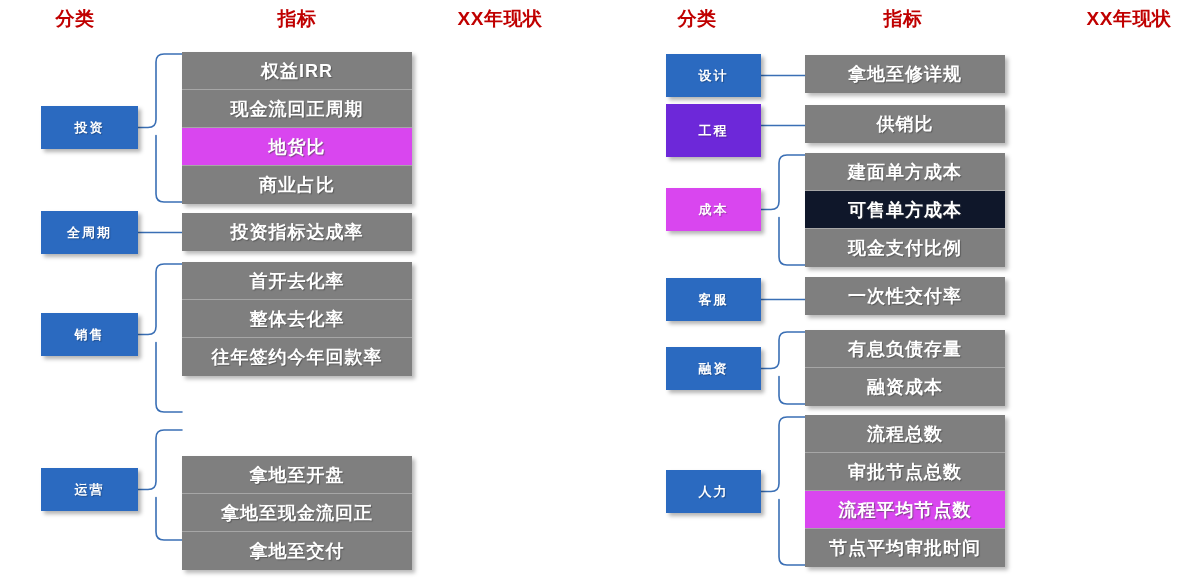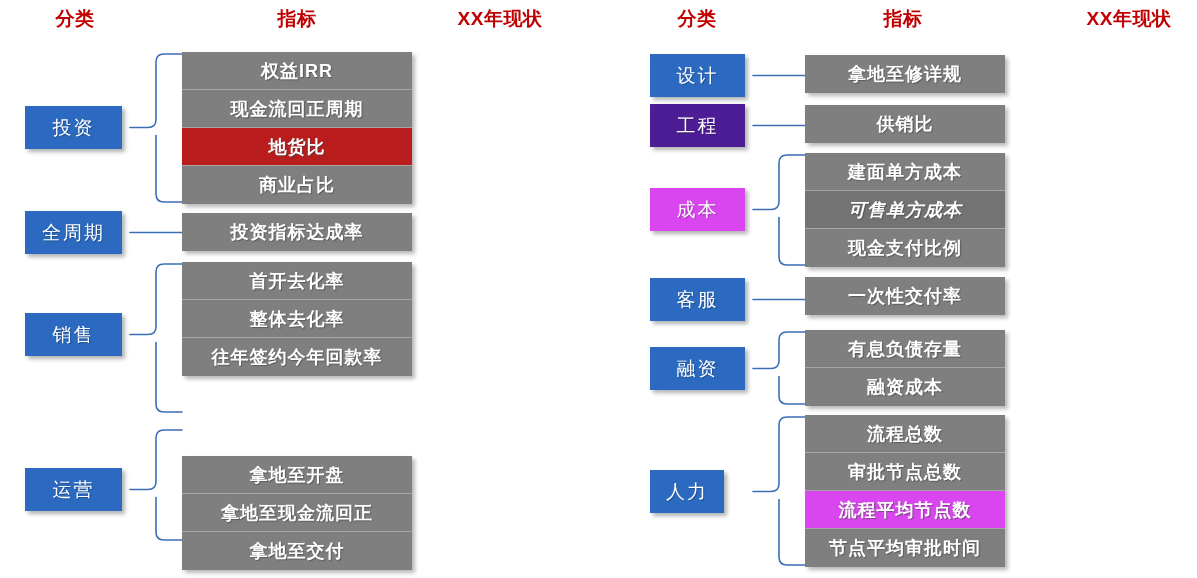--- a/index.html
+++ b/index.html
@@ -27,28 +27,29 @@
     white-space: nowrap;
     transform: translateX(-50%);
     letter-spacing: 0.5px;
   }
 
   
   .cat-chip {
     position: absolute;
     background: #2B6AC0;
     color: #ffffff;
-    font-size: 19px;
-    font-weight: normal;
+    font-size: 13px;
+    font-weight: bold;
     display: flex;
     align-items: center;
     justify-content: center;
     letter-spacing: 2px;
     box-shadow: 3px 3px 4px rgba(0,0,0,0.30);
     text-shadow: 1px 1px 1px rgba(0,0,0,0.25);
+    margin-left: 16px;
   }
 
   
   .metric-stack {
     position: absolute;
     box-shadow: 3px 3px 4px rgba(0,0,0,0.28);
   }
   .metric-row {
     background: #7F7F7F;
     color: #ffffff;
@@ -134,21 +135,21 @@
         <svg width="1197" height="578">
           <path d="M 753 491.5 L 771 491.5 Q 779 491.5 779 483.5 L 779 425 Q 779 417 787 417 L 805 417 M 779 499.5 L 779 557 Q 779 565 787 565 L 805 565" fill="none" stroke="#3A6FB5" stroke-width="1.6" stroke-linecap="round"></path>
         </svg>
       </div>
     </div>
   <div id="left-layer">
       <div class="cat-chip" style="left: 25px; top: 106px; width: 97px; height: 43px; background: rgb(43, 106, 192);">投资</div>
       <div class="metric-stack" style="left: 182px; top: 52px; width: 230px;">
         <div class="metric-row" style="height: 38px; background: rgb(127, 127, 127); border-bottom-color: rgb(166, 166, 166);">权益IRR</div>
         <div class="metric-row" style="height: 38px; background: rgb(127, 127, 127); border-bottom-color: rgb(166, 166, 166);">现金流回正周期</div>
-        <div class="metric-row" style="height: 38px; background: #b91c1c; border-bottom-color: rgb(166, 166, 166);">地货比</div>
+        <div class="metric-row" style="height: 38px; background: #d946ef; border-bottom-color: rgb(166, 166, 166);">地货比</div>
         <div class="metric-row" style="height: 38px; background: rgb(127, 127, 127); border-bottom-color: rgb(166, 166, 166);">商业占比</div>
       </div>
       <div class="cat-chip" style="left: 25px; top: 211px; width: 97px; height: 43px; background: rgb(43, 106, 192);">全周期</div>
       <div class="metric-stack" style="left: 182px; top: 213px; width: 230px;">
         <div class="metric-row" style="height: 38px; background: rgb(127, 127, 127); border-bottom-color: rgb(166, 166, 166);">投资指标达成率</div>
       </div>
       <div class="cat-chip" style="left: 25px; top: 313px; width: 97px; height: 43px; background: rgb(43, 106, 192);">销售</div>
       <div class="metric-stack" style="left: 182px; top: 262px; width: 230px;">
         <div class="metric-row" style="height: 38px; background: rgb(127, 127, 127); border-bottom-color: rgb(166, 166, 166);">首开去化率</div>
         <div class="metric-row" style="height: 38px; background: rgb(127, 127, 127); border-bottom-color: rgb(166, 166, 166);">整体去化率</div>
@@ -159,40 +160,40 @@
         <div class="metric-row" style="height: 38px; background: rgb(127, 127, 127); border-bottom-color: rgb(166, 166, 166);">拿地至开盘</div>
         <div class="metric-row" style="height: 38px; background: rgb(127, 127, 127); border-bottom-color: rgb(166, 166, 166);">拿地至现金流回正</div>
         <div class="metric-row" style="height: 38px; background: rgb(127, 127, 127); border-bottom-color: rgb(166, 166, 166);">拿地至交付</div>
       </div>
     </div>
   <div id="right-layer">
       <div class="cat-chip" style="left: 650px; top: 54px; width: 95px; height: 43px; background: rgb(43, 106, 192);">设计</div>
       <div class="metric-stack" style="left: 805px; top: 55px; width: 200px;">
         <div class="metric-row" style="height: 38px; background: rgb(127, 127, 127); border-bottom-color: rgb(166, 166, 166);">拿地至修详规</div>
       </div>
-      <div class="cat-chip" style="left: 650px; top: 104px; width: 95px; height: 43px; background: #4c1d95;">工程</div>
+      <div class="cat-chip" style="left: 650px; top: 104px; width: 95px; height: 53px; background: #6d28d9;">工程</div>
       <div class="metric-stack" style="left: 805px; top: 105px; width: 200px;">
         <div class="metric-row" style="height: 38px; background: rgb(127, 127, 127); border-bottom-color: rgb(166, 166, 166);">供销比</div>
       </div>
       <div class="cat-chip" style="left: 650px; top: 188px; width: 95px; height: 43px; background: #d946ef;">成本</div>
       <div class="metric-stack" style="left: 805px; top: 153px; width: 200px;">
         <div class="metric-row" style="height: 38px; background: rgb(127, 127, 127); border-bottom-color: rgb(166, 166, 166);">建面单方成本</div>
-        <div class="metric-row" style="height: 38px; background: #737373; border-bottom-color: rgb(166, 166, 166); font-style: italic;">可售单方成本</div>
+        <div class="metric-row" style="height: 38px; background: #0f172a; border-bottom-color: rgb(166, 166, 166);">可售单方成本</div>
         <div class="metric-row" style="height: 38px; background: rgb(127, 127, 127); border-bottom-color: rgb(166, 166, 166);">现金支付比例</div>
       </div>
       <div class="cat-chip" style="left: 650px; top: 278px; width: 95px; height: 43px; background: rgb(43, 106, 192);">客服</div>
       <div class="metric-stack" style="left: 805px; top: 277px; width: 200px;">
         <div class="metric-row" style="height: 38px; background: rgb(127, 127, 127); border-bottom-color: rgb(166, 166, 166);">一次性交付率</div>
       </div>
       <div class="cat-chip" style="left: 650px; top: 347px; width: 95px; height: 43px; background: rgb(43, 106, 192);">融资</div>
       <div class="metric-stack" style="left: 805px; top: 330px; width: 200px;">
         <div class="metric-row" style="height: 38px; background: rgb(127, 127, 127); border-bottom-color: rgb(166, 166, 166);">有息负债存量</div>
         <div class="metric-row" style="height: 38px; background: rgb(127, 127, 127); border-bottom-color: rgb(166, 166, 166);">融资成本</div>
       </div>
-      <div class="cat-chip" style="left: 650px; top: 470px; width: 74px; height: 43px; background: rgb(43, 106, 192);">人力</div>
+      <div class="cat-chip" style="left: 650px; top: 470px; width: 95px; height: 43px; background: rgb(43, 106, 192);">人力</div>
       <div class="metric-stack" style="left: 805px; top: 415px; width: 200px;">
         <div class="metric-row" style="height: 38px; background: rgb(127, 127, 127); border-bottom-color: rgb(166, 166, 166);">流程总数</div>
         <div class="metric-row" style="height: 38px; background: rgb(127, 127, 127); border-bottom-color: rgb(166, 166, 166);">审批节点总数</div>
         <div class="metric-row" style="height: 38px; background: #d946ef; border-bottom-color: rgb(166, 166, 166);">流程平均节点数</div>
         <div class="metric-row" style="height: 38px; background: rgb(127, 127, 127); border-bottom-color: rgb(166, 166, 166);">节点平均审批时间</div>
       </div>
     </div>
 </div>
 
 </body></html>

